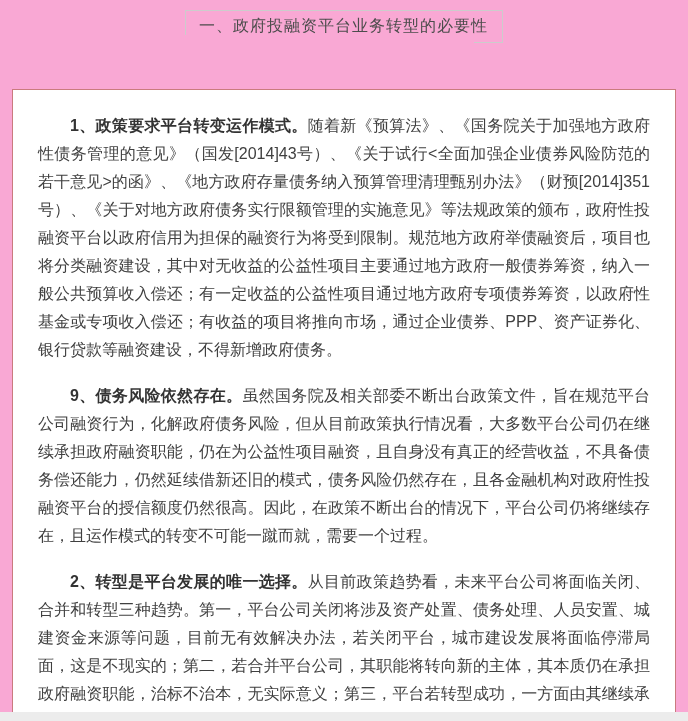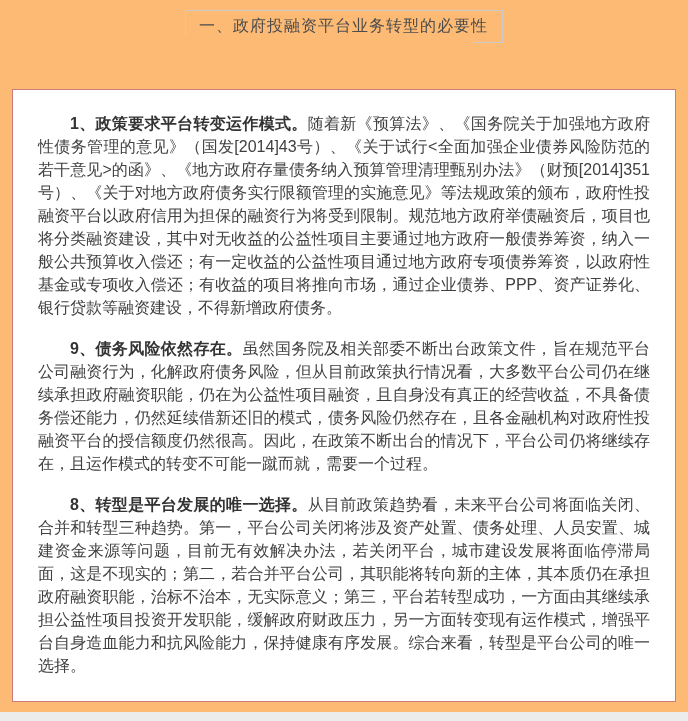--- a/index.html
+++ b/index.html
@@ -5,21 +5,21 @@
   * { margin: 0; padding: 0; box-sizing: border-box; }
   html, body {
     width: 688px;
     background: #ffffff;
     font-family: "Liberation Sans", "DejaVu Sans", sans-serif;
   }
   .page {
     position: relative;
     width: 688px;
     height: 721px;
-    background: #fdba74;
+    background: #f9a8d4;
     overflow: hidden;
   }
 
   
   .title-box {
     position: relative;
     width: fit-content;
     margin: 10px auto 0;
     padding: 5px 14px 6px;
     border-top: 1px solid #cccccc;
@@ -46,21 +46,21 @@
 
   
   .content-box {
     margin: 46px 12px 0;
     border: 1px solid #ca7b7e;
     background: #ffffff;
     padding: 4px 25px 6px;
   }
   .content-box p {
     font-size: 16px;
-    line-height: 23px;
+    line-height: 28px;
     color: #404040;
     text-indent: 2em;
     text-align: justify;
     margin: 18px 0;
   }
   .content-box p strong {
     font-weight: bold;
     color: #333333;
   }
 
@@ -80,19 +80,19 @@
   <div class="title-box">
     <span>一、政府投融资平台业务转型的必要性</span>
   </div>
 
   <div class="content-box">
 
     <p><strong>1、政策要求平台转变运作模式。</strong><span>随着新《预算法》、《国务院关于加强地方政府性债务管理的意见》（国发[2014]43号）、《关于试行&lt;全面加强企业债券风险防范的若干意见&gt;的函》、《地方政府存量债务纳入预算管理清理甄别办法》（财预[2014]351号）、《关于对地方政府债务实行限额管理的实施意见》等法规政策的颁布，政府性投融资平台以政府信用为担保的融资行为将受到限制。规范地方政府举债融资后，项目也将分类融资建设，其中对无收益的公益性项目主要通过地方政府一般债券筹资，纳入一般公共预算收入偿还；有一定收益的公益性项目通过地方政府专项债券筹资，以政府性基金或专项收入偿还；有收益的项目将推向市场，通过企业债券、PPP、资产证券化、银行贷款等融资建设，不得新增政府债务。</span></p>
 
     <p><strong>9、债务风险依然存在。</strong><span>虽然国务院及相关部委不断出台政策文件，旨在规范平台公司融资行为，化解政府债务风险，但从目前政策执行情况看，大多数平台公司仍在继续承担政府融资职能，仍在为公益性项目融资，且自身没有真正的经营收益，不具备债务偿还能力，仍然延续借新还旧的模式，债务风险仍然存在，且各金融机构对政府性投融资平台的授信额度仍然很高。因此，在政策不断出台的情况下，平台公司仍将继续存在，且运作模式的转变不可能一蹴而就，需要一个过程。</span></p>
 
-    <p><strong>8、转型是平台发展的唯一选择。</strong><span>从目前政策趋势看，未来平台公司将面临关闭、合并和转型三种趋势。第一，平台公司关闭将涉及资产处置、债务处理、人员安置、城建资金来源等问题，目前无有效解决办法，若关闭平台，城市建设发展将面临停滞局面，这是不现实的；第二，若合并平台公司，其职能将转向新的主体，其本质仍在承担政府融资职能，治标不治本，无实际意义；第三，平台若转型成功，一方面由其继续承担公益性项目投资开发职能，缓解政府财政压力，另一方面转变现有运作模式，增强平台自身造血能力和抗风险能力，保持健康有序发展。综合来看，转型是平台公司的唯一选择。</span></p>
+    <p><strong>2、转型是平台发展的唯一选择。</strong><span>从目前政策趋势看，未来平台公司将面临关闭、合并和转型三种趋势。第一，平台公司关闭将涉及资产处置、债务处理、人员安置、城建资金来源等问题，目前无有效解决办法，若关闭平台，城市建设发展将面临停滞局面，这是不现实的；第二，若合并平台公司，其职能将转向新的主体，其本质仍在承担政府融资职能，治标不治本，无实际意义；第三，平台若转型成功，一方面由其继续承担公益性项目投资开发职能，缓解政府财政压力，另一方面转变现有运作模式，增强平台自身造血能力和抗风险能力，保持健康有序发展。综合来看，转型是平台公司的唯一选择。</span></p>
 
   </div>
 
   <div class="bottom-strip"></div>
 
 </div>
 
 </body></html>

